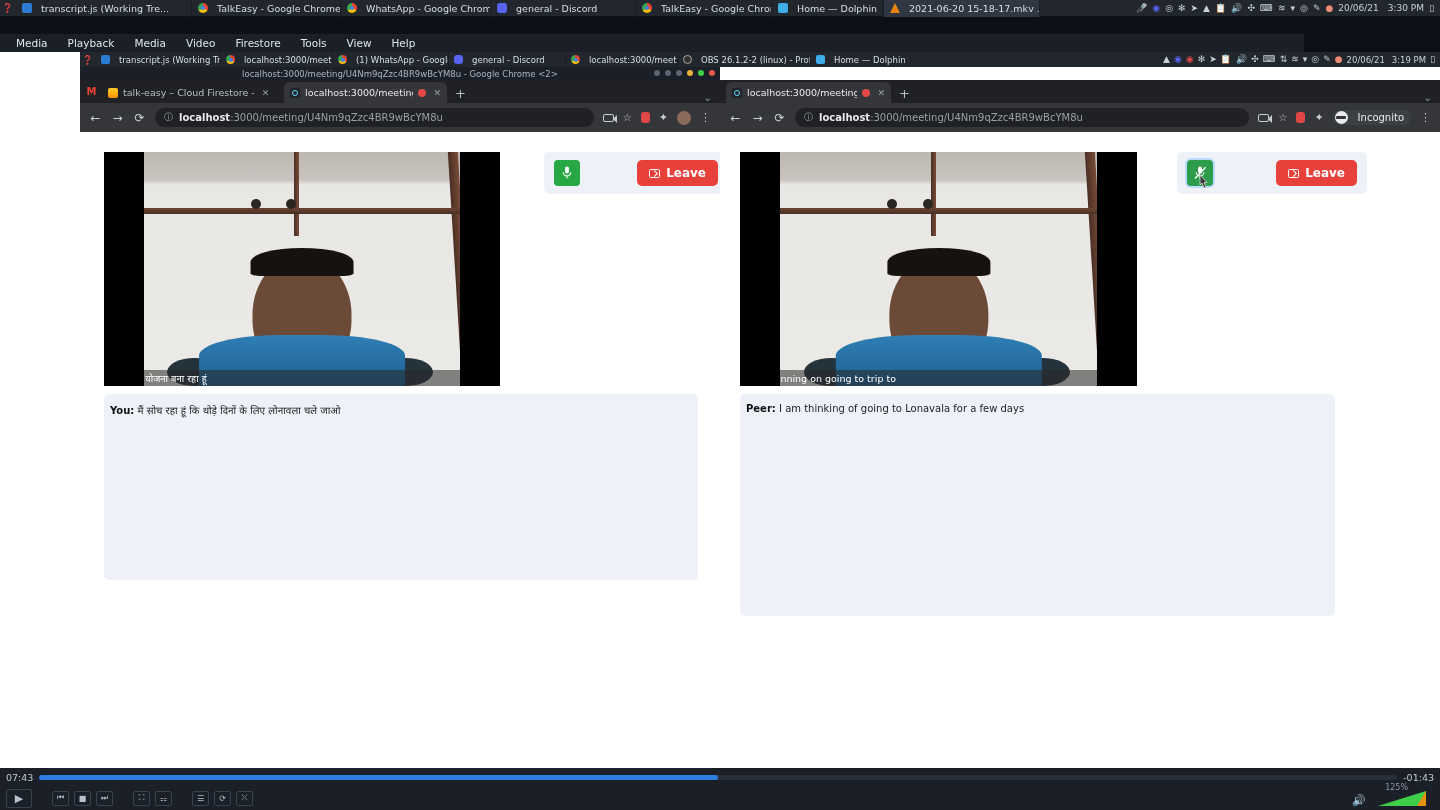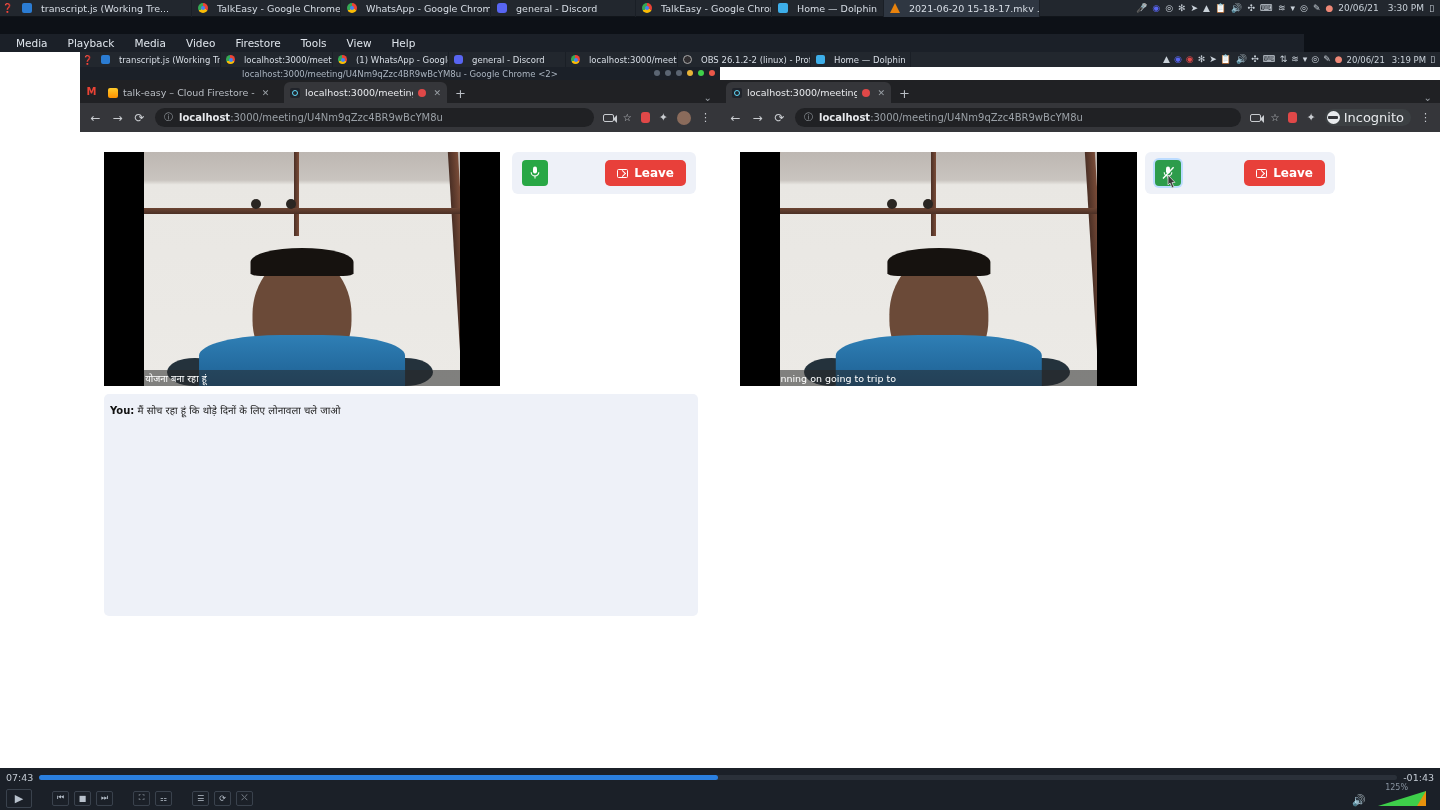--- a/index.html
+++ b/index.html
@@ -108,21 +108,21 @@
   .ic-cam::after{content:'';position:absolute;right:-4px;top:0px;border-top:4px solid transparent;
     border-bottom:4px solid transparent;border-right:4px solid #c9ccd0;}
   .ic-ext { color:#c9ccd0; font-size:11px; }
   .ic-rec { width:9px;height:11px;background:#e04848;border-radius:3px; }
   .avatar-c { width:14px; height:14px; border-radius:50%; background:#8a6b5b; }
   .incog-pill { display:flex; align-items:center; gap:4px; background:#3c4043; border-radius:9px;
     padding:1px 7px 1px 2px; }
   .incog-face { width:13px;height:13px;border-radius:50%;background:#e8eaed; position:relative;}
   .incog-face::after{content:'';position:absolute;left:1.5px;top:5px;width:10px;height:3px;
     background:#35363a;border-radius:1px;}
-  .incog-txt { font-size:13px; color:#e8eaed; }
+  .incog-txt { font-size:10px; color:#e8eaed;margin-left:6px; }
   .kebab { color:#c9ccd0; font-size:11px; letter-spacing:0; }
 
   
   .page { background:#fff; position:relative; }
   .vid-wrap { position:absolute; background:#000; overflow:hidden; }
   .vid-photo { position:absolute; top:0; bottom:0; }
   .room {
     position:absolute; inset:0;
     background:
       linear-gradient(180deg, #bdb7b2 0%, #c9c4bf 12%, #e9e7e3 14%, #eceae6 100%);
@@ -147,21 +147,21 @@
   .bar-black { position:absolute; top:0; bottom:0; background:#000; }
 
   .caption {
     position:absolute; left:0; right:0; bottom:0; height:16px;
     background:rgba(40,40,40,0.55); color:#fff; font-size:9.5px;
     display:flex; align-items:center; padding-left:2px; white-space:nowrap; overflow:hidden;
   }
 
   .ctrl-bar {
     position:absolute; background:#eef1f8; border-radius:6px;
-    display:flex; align-items:center; justify-content:space-between; padding:0 10px;
+    display:flex; align-items:center; justify-content:space-between; padding:0 10px;margin-left:32px;
   }
   .mic-btn {
     width:26px; height:26px; background:#28a745; border-radius:4px;
     display:flex; align-items:center; justify-content:center; position:relative;
   }
   .mic-btn.hovered { background:#2d9c4b; box-shadow:0 0 0 2px #bcdcff; }
   .leave-btn {
     background:#e8403a; color:#fff; border-radius:5px; height:26px;
     display:flex; align-items:center; gap:6px; padding:0 12px;
     font-size:12px; font-weight:bold;
@@ -405,21 +405,21 @@
               <path d="M1.2 6.2 A3.8 3.8 0 0 0 8.8 6.2" stroke="#fff" stroke-width="1.1" fill="none"></path>
               <rect x="4.5" y="9.5" width="1" height="3" fill="#fff"></rect>
             </svg>
           </div>
           <div class="leave-btn">
             <span class="leave-ic"></span>
             <span>Leave</span>
           </div>
         </div>
 
-        <div class="transcript" style="left:24px; top:262px; width:594px; height:222px;">
+        <div class="transcript" style="left:24px; top:262px; width:594px; height:186px;">
           <b>You:</b>
           <span>मैं सोच रहा हूं कि थोड़े दिनों के लिए लोनावला चले जाओ</span>
         </div>
       </div>
     </div>
 
     <div class="chrome-win" style="left:720px; top:28px; width:720px; height:688px;">
       <div class="chrome-tabstrip">
         <div style="width:6px"></div>
         <div class="ctab active" style="width:165px">
@@ -486,20 +486,24 @@
             <svg class="cursor-hand" style="left:11px; top:14px;" viewBox="0 0 13 16">
               <path d="M2 1 L2 11 L4 9 L6 14 L8 13 L6 8.6 L9 8.4 Z" fill="#3a3a3a" stroke="#ddd" stroke-width="0.8"></path>
             </svg>
           </div>
           <div class="leave-btn">
             <span class="leave-ic"></span>
             <span>Leave</span>
           </div>
         </div>
 
+        <div class="transcript" style="left:20px; top:262px; width:595px; height:222px;">
+          <b>Peer:</b>
+          <span>I am thinking of going to Lonavala for a few days</span>
+        </div>
       </div>
     </div>
   </div>
 
   <div class="vlc-bottom">
     <div class="seek-row">
       <span class="time-l">07:43</span>
       <div class="seek-track">
         <div class="seek-fill" id="seekfill" style="width: 50%;"></div>
       </div>

